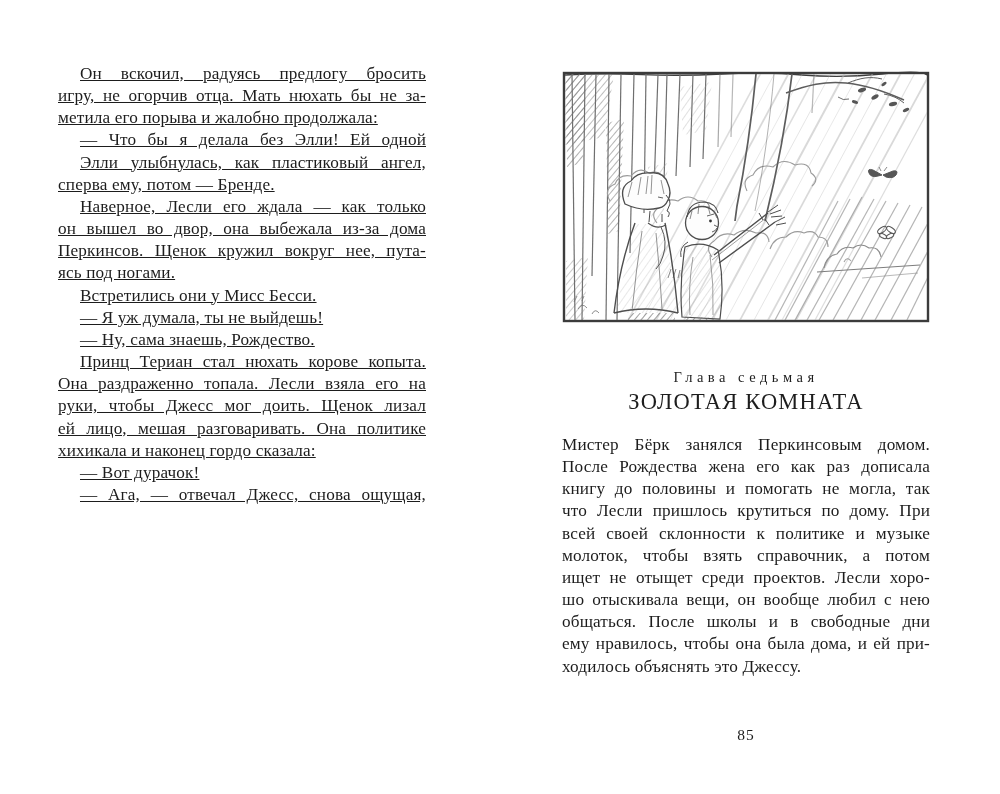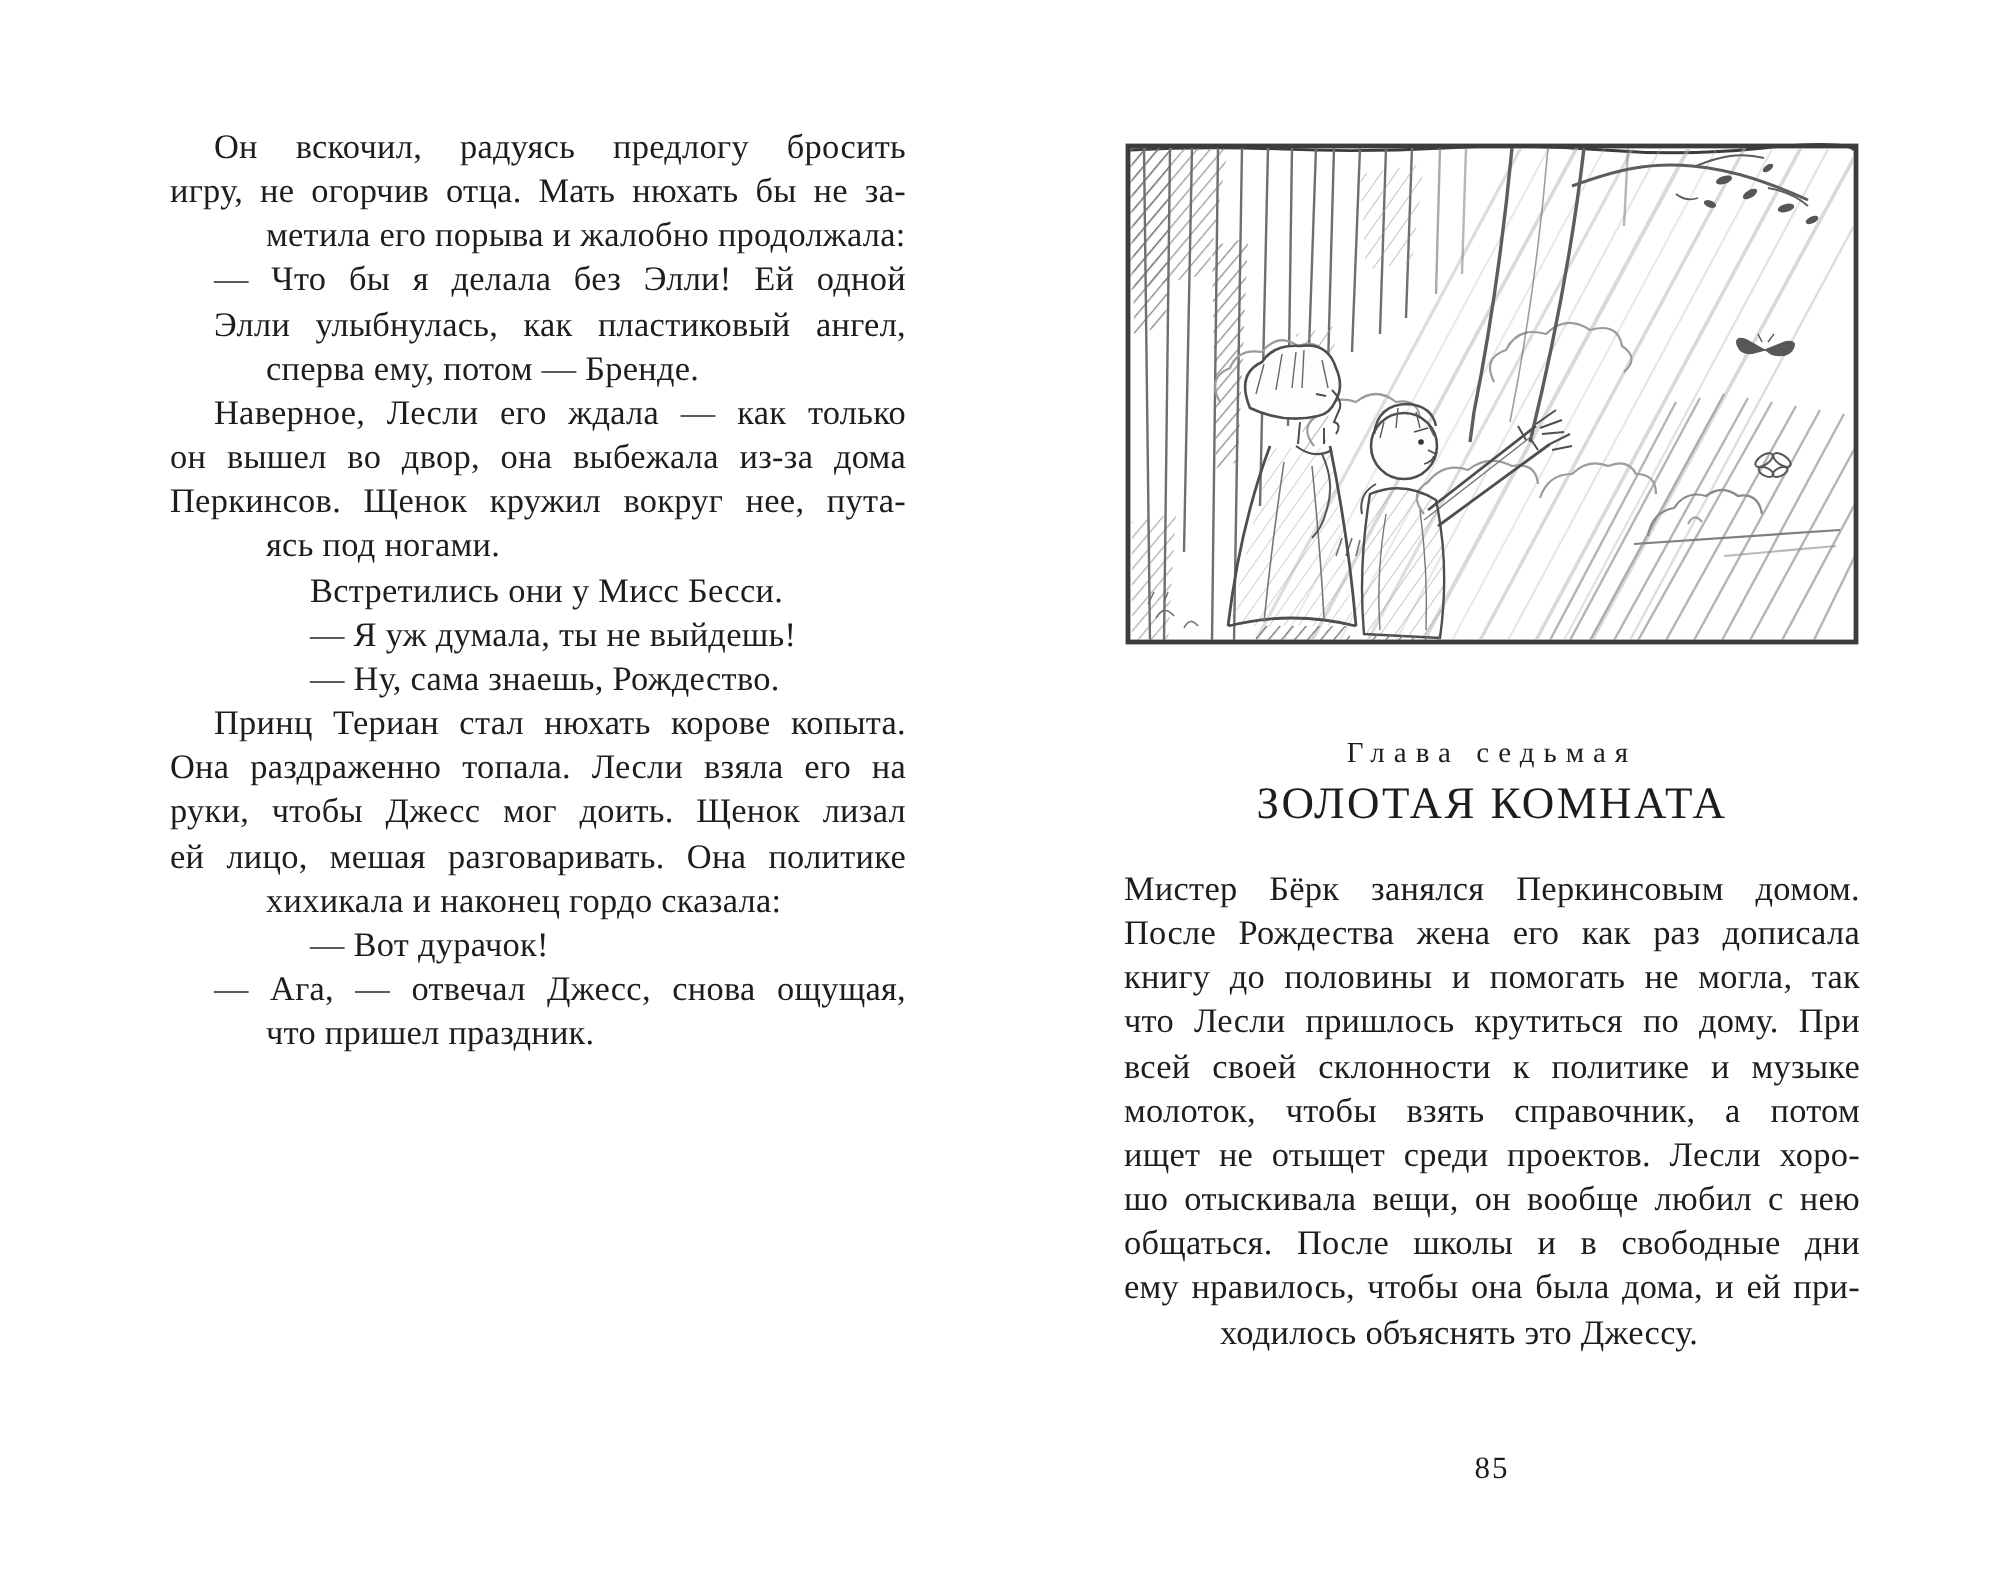--- a/index.html
+++ b/index.html
@@ -13,24 +13,24 @@
   }
   .spread{position:absolute;inset:0;}
   
   .text-col{
     position:absolute;
     width:368px;
     font-size:17.2px;
     line-height:22.15px;
     letter-spacing:.15px;
   }
-  .left-col{left:85px;top:63px;}
+  .left-col{left:58px;top:63px;text-decoration:underline;}
   .right-col-text{left:562px;top:434px;}
   .line{text-align:justify;text-align-last:justify;text-justify:inter-word;}
-  .line.last{text-align-last:left;margin-left:48px;}
+  .line.last{text-align-last:left;}
   .line.indent{text-indent:22px;}
   
   .illustration-wrap{
     position:absolute;left:562px;top:71px;width:368px;height:252px;
   }
   .chapter-label{
     position:absolute;left:562px;top:369px;width:368px;
     font-size:14.5px;letter-spacing:4.5px;text-align:center;
   }
   .chapter-title{
@@ -61,21 +61,20 @@
       <div class="line last indent">Встретились они у Мисс Бесси.</div>
       <div class="line last indent">— Я уж думала, ты не выйдешь!</div>
       <div class="line last indent">— Ну, сама знаешь, Рождество.</div>
       <div class="line indent">Принц Териан стал нюхать корове копыта.</div>
       <div class="line">Она раздраженно топала. Лесли взяла его на</div>
       <div class="line">руки, чтобы Джесс мог доить. Щенок лизал</div>
       <div class="line">ей лицо, мешая разговаривать. Она политике</div>
       <div class="line last">хихикала и наконец гордо сказала:</div>
       <div class="line last indent">— Вот дурачок!</div>
       <div class="line indent">— Ага, — отвечал Джесс, снова ощущая,</div>
-      <div class="line last">что пришел праздник.</div>
     </div>
 
   <div class="illustration-wrap">
     <svg width="368" height="252" viewBox="0 0 368 252">
       <defs>
         <pattern id="ph" width="5" height="5" patternUnits="userSpaceOnUse" patternTransform="rotate(40)">
           <line x1="0" y1="0" x2="0" y2="5" stroke="#6f6f6f" stroke-width="1.3"></line>
         </pattern>
         <pattern id="phl" width="6" height="6" patternUnits="userSpaceOnUse" patternTransform="rotate(35)">
           <line x1="0" y1="0" x2="0" y2="6" stroke="#9a9a9a" stroke-width="1"></line>

